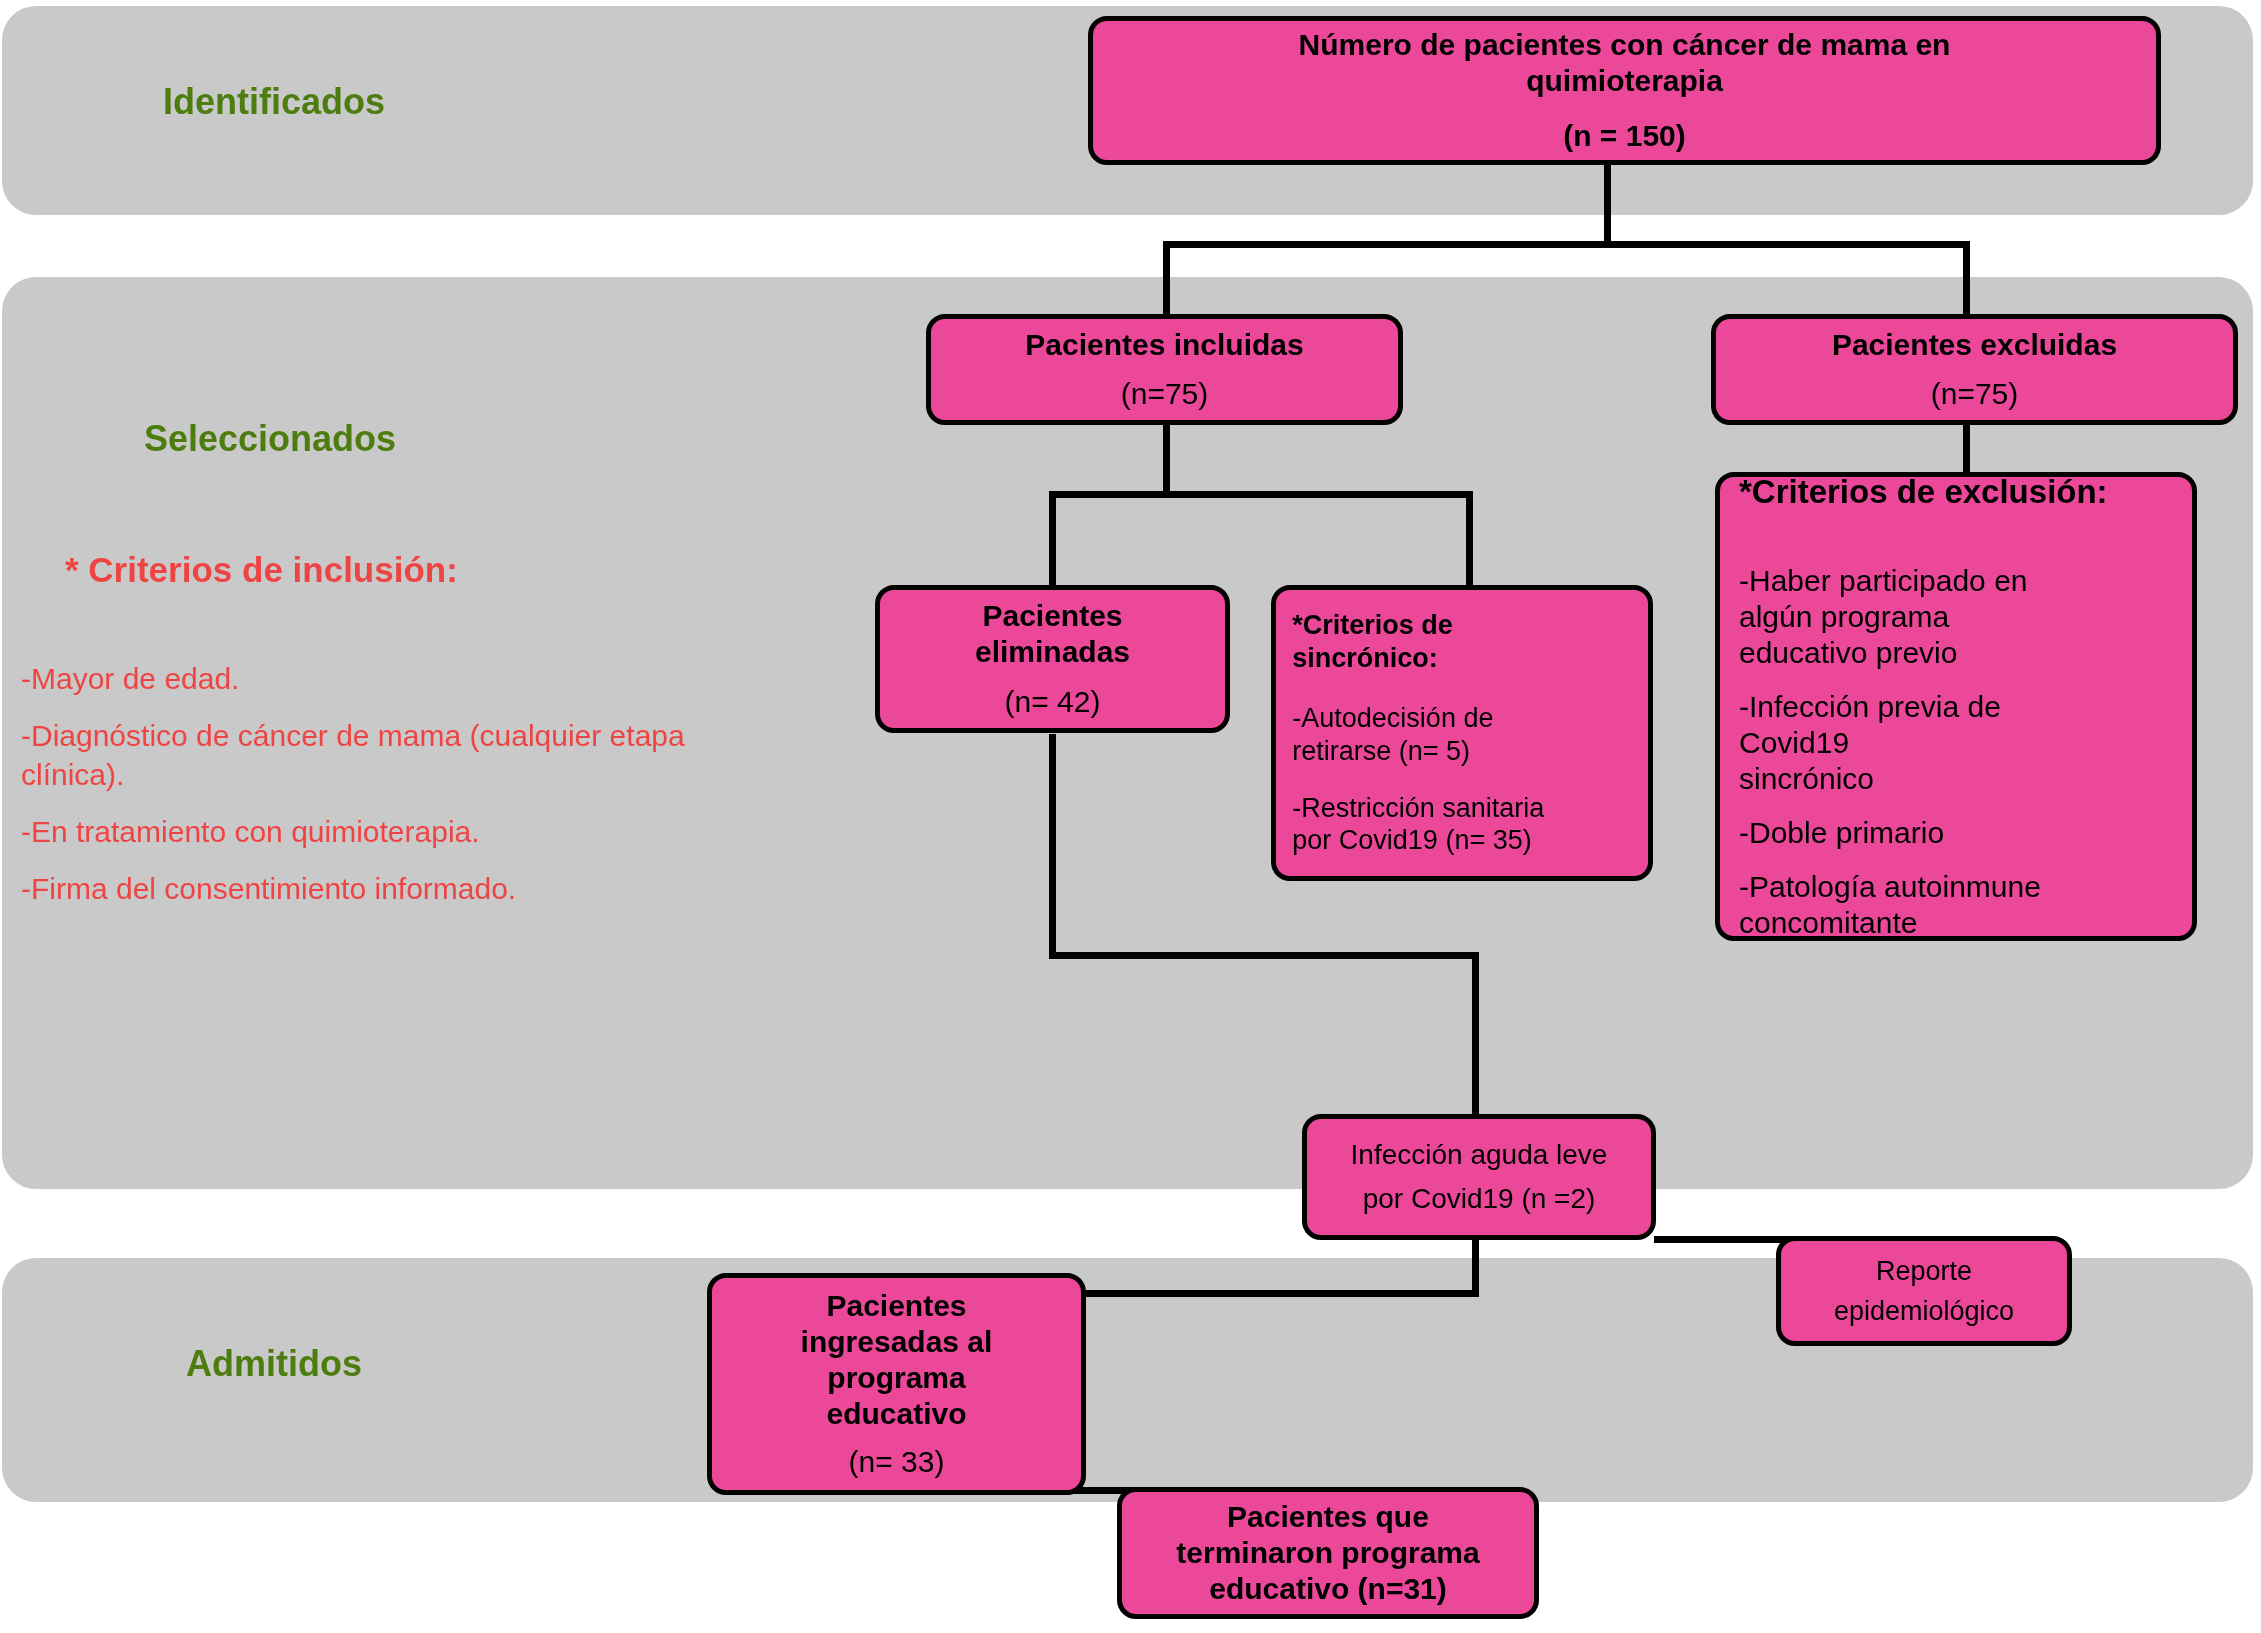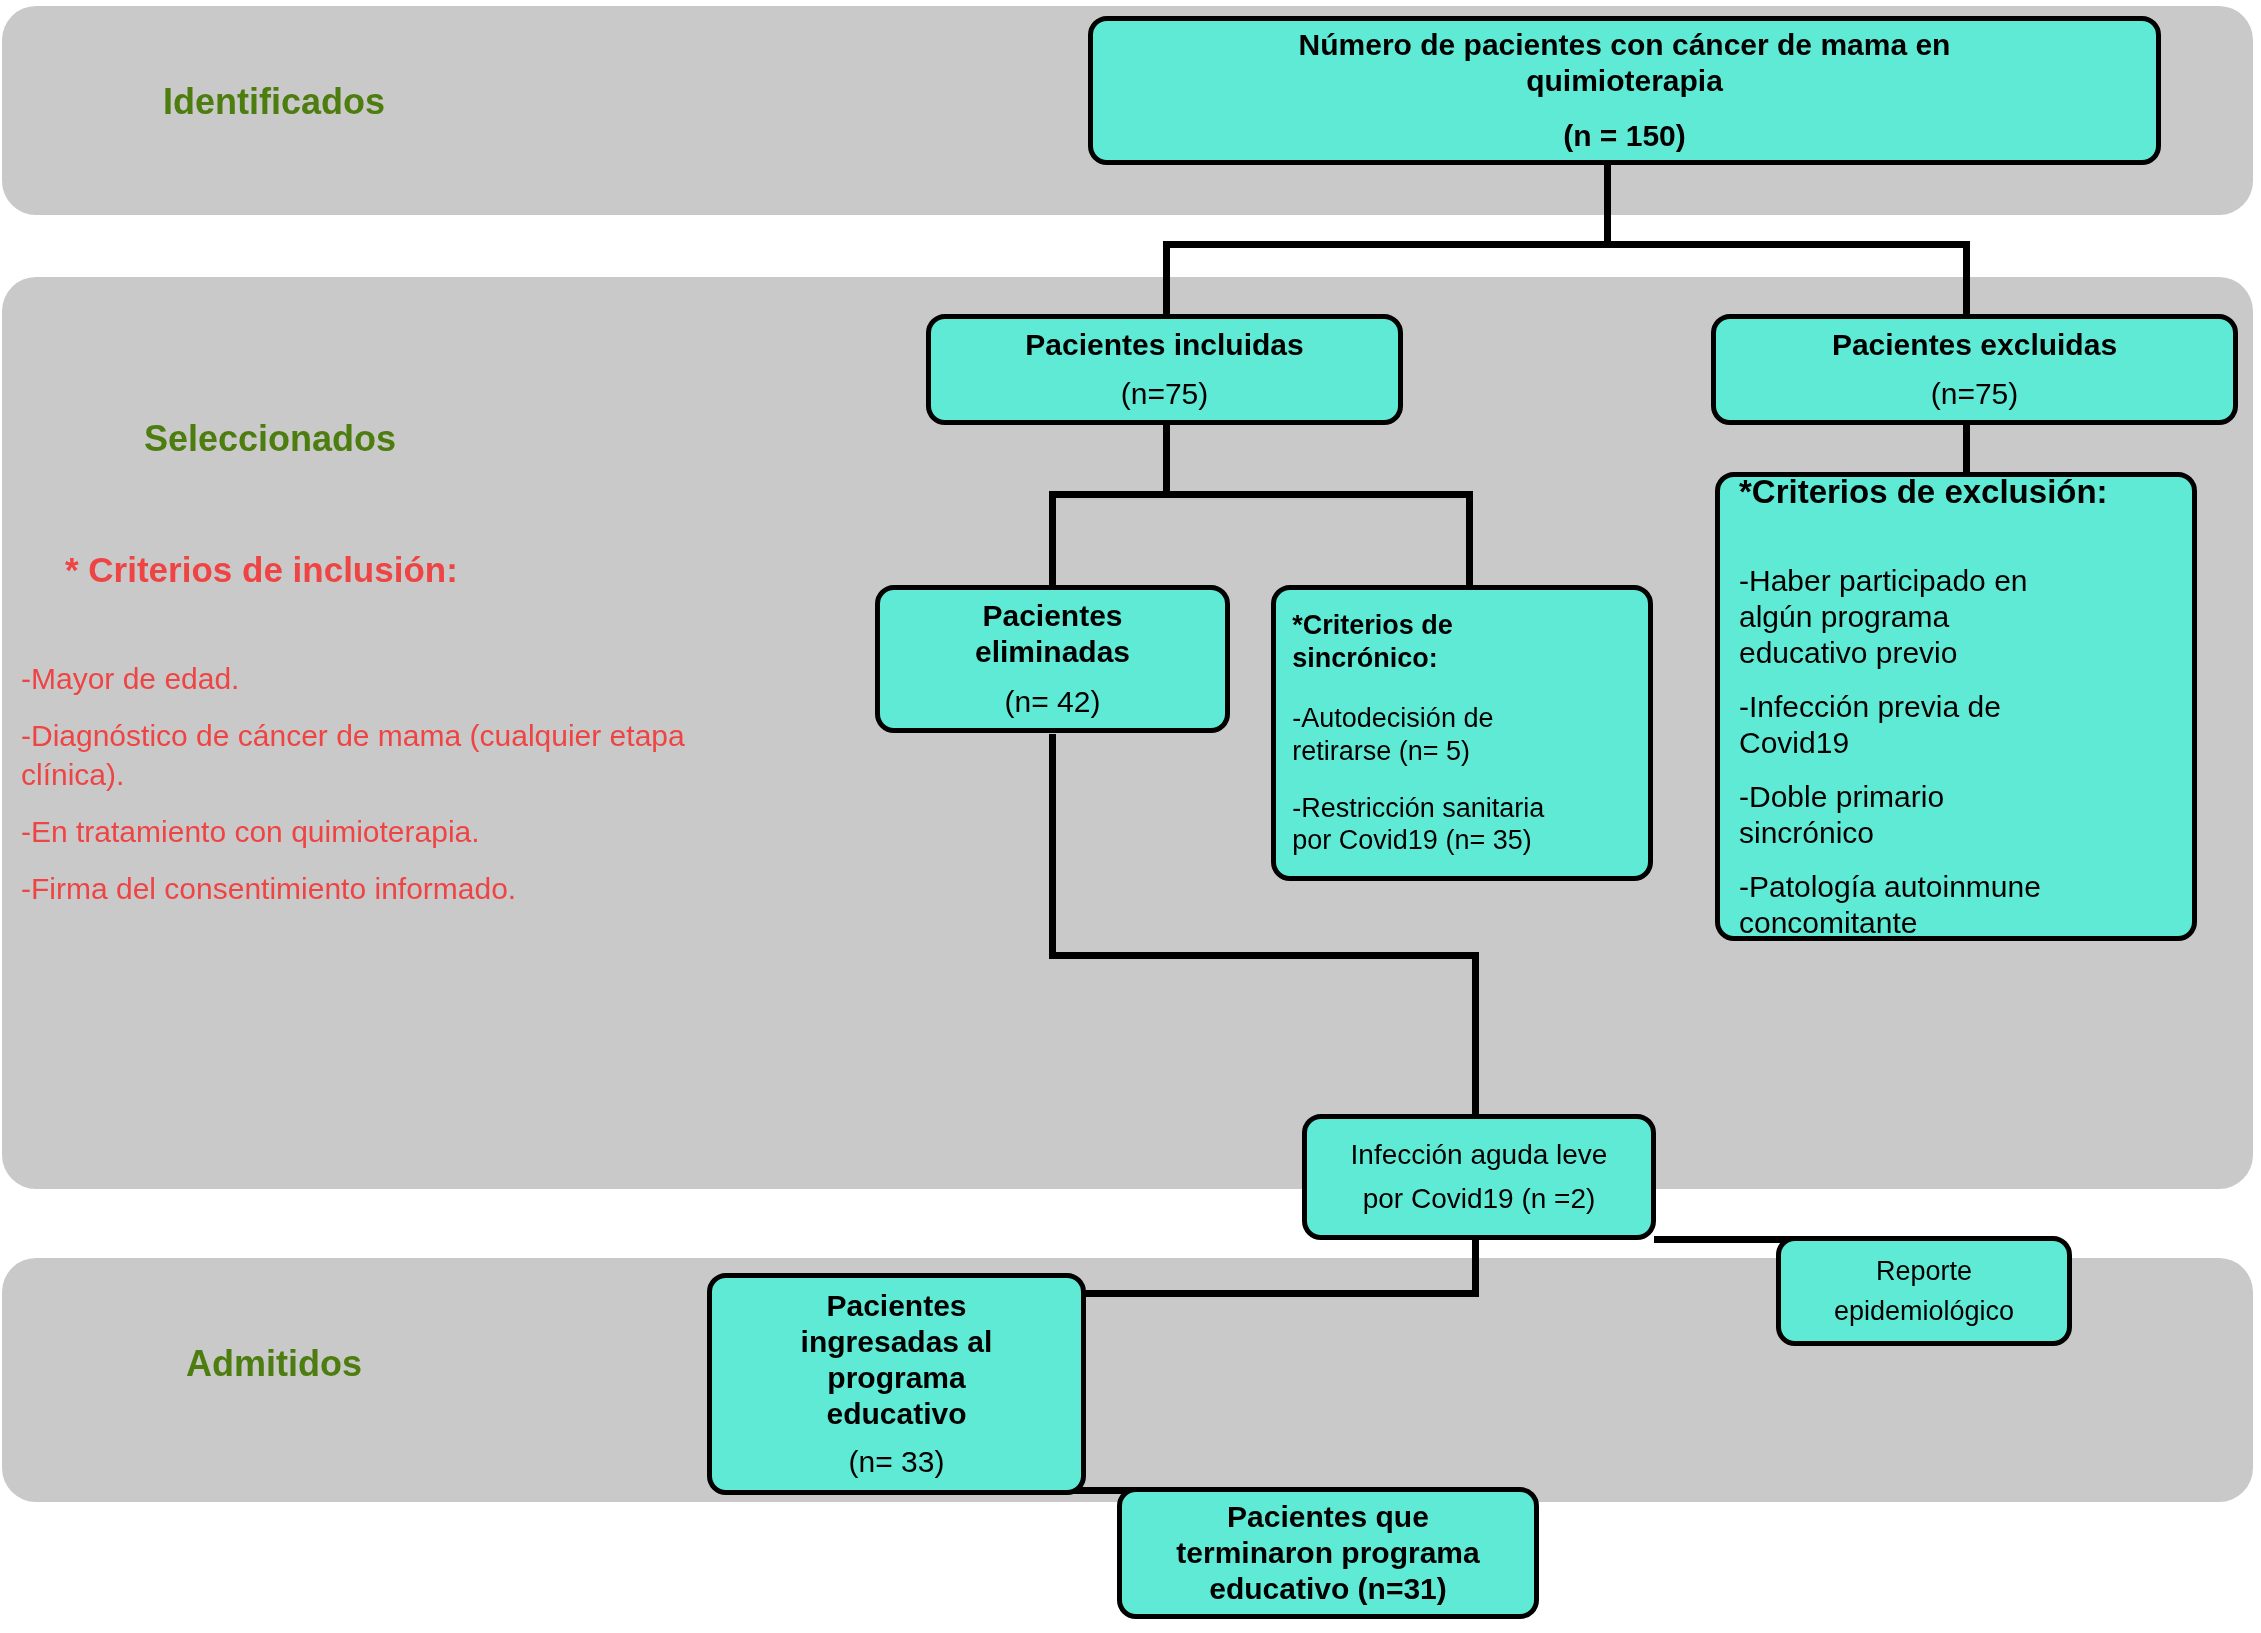--- a/index.html
+++ b/index.html
@@ -8,21 +8,21 @@
 
   .band{position:absolute;background:#c9c9c9;border-radius:34px;}
 
   .stage-label{position:absolute;font-weight:bold;color:#4d7c0f;
      text-align:center;line-height:1.15;}
 
   .crit-left{position:absolute;color:#ef4444;line-height:1.28;}
   .crit-left .hd{font-weight:bold;}
   .crit-left p{margin:0 0 19px 0;}
 
-  .nodebox{position:absolute;background:#5eead4;border:5.2px solid #000;
+  .nodebox{position:absolute;background:#ec4899;border:5.2px solid #000;
      border-radius:19px;box-sizing:border-box;display:flex;flex-direction:column;
      align-items:center;justify-content:center;text-align:center;
      line-height:1.2;z-index:5;}
   .nodebox .ln{display:block;}
   .nodebox.bold{font-weight:bold;}
   .nodebox.lefttext{align-items:flex-start;text-align:left;}
   .nodebox.lefttext .ln{width:100%;}
 
   .line{position:absolute;background:#000;z-index:2;}
 
@@ -106,22 +106,22 @@
   <span class="ln">por Covid19  (n= 35)</span>
 </div>
 
 <div class="nodebox lefttext" style="left:1715px;top:472px;width:482px;height:469px;font-size:30px;padding:16.3px 19px;">
   <span class="ln bb" style="font-size:33px;">*Criterios de exclusión:</span>
   <span class="ln" style="margin-top:52px;">-Haber participado en</span>
   <span class="ln">algún programa</span>
   <span class="ln">educativo previo</span>
   <span class="ln" style="margin-top:18px;">-Infección previa de</span>
   <span class="ln">Covid19</span>
+  <span class="ln">sincrónico</span>
   <span class="ln" style="margin-top:18px;">-Doble primario</span>
-  <span class="ln">sincrónico</span>
   <span class="ln" style="margin-top:18px;">-Patología autoinmune</span>
   <span class="ln">concomitante</span>
 </div>
 
 <div class="nodebox" style="left:1302px;top:1114px;width:354px;height:126px;font-size:28px;">
   <span class="ln">Infección aguda leve</span>
   <span class="ln" style="margin-top:10.4px;">por Covid19 (n =2)</span>
 </div>
 
 <div class="nodebox" style="left:1776px;top:1236px;width:296px;height:110px;font-size:27px;">

